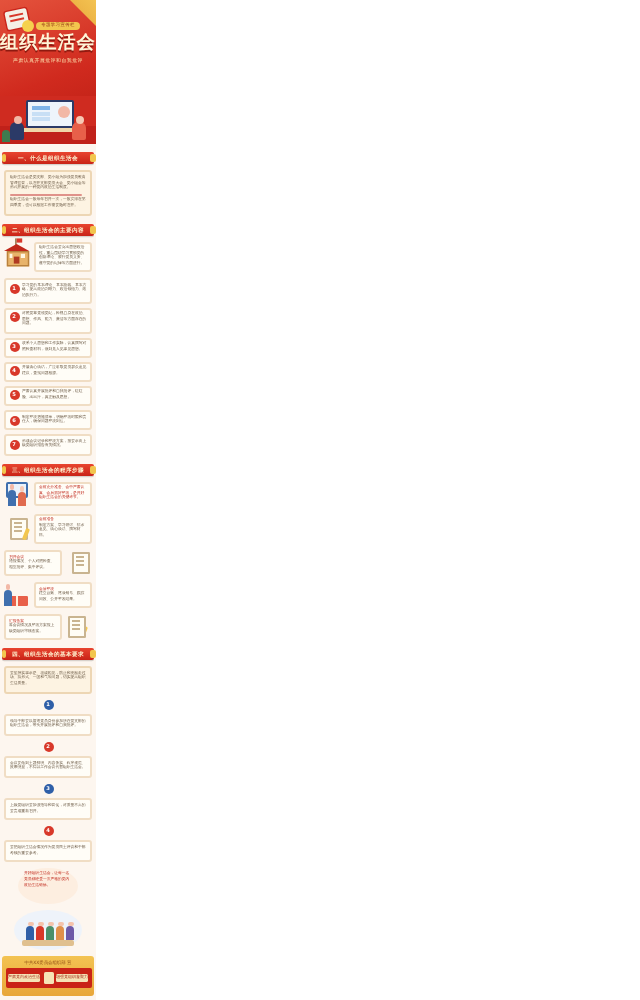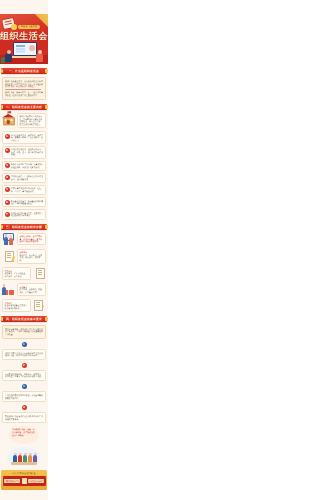--- a/index.html
+++ b/index.html
@@ -1,21 +1,21 @@
 <!DOCTYPE html>
 <html><head>
 <meta charset="utf-8">
 <style>
   html,body{margin:0;padding:0;background:#ffffff;}
   body{width:48px;height:500px;overflow:hidden;
        font-family:"DejaVu Sans","Liberation Sans",sans-serif;}
   .page{width:48px;height:500px;position:relative;background:#fdf6ef;overflow:hidden;}
 
   
-  .hero{position:relative;width:48px;height:50px;background:#d8382a;overflow:hidden;margin-top:14px;}
+  .hero{position:relative;width:48px;height:72px;background:#d8382a;overflow:hidden;}
   .hero-bg{position:absolute;inset:0;
     background:linear-gradient(160deg,#e4523c 0%,#d02a1e 55%,#b81d13 100%);}
   .hero-fold{position:absolute;top:0;right:0;width:13px;height:13px;
     background:linear-gradient(225deg,#f3c352 0%,#e8a63a 100%);
     clip-path:polygon(100% 0,0 0,100% 100%);}
   .hero-ribbon{position:absolute;left:3px;top:5px;width:11px;height:9px;
     background:#f4f0e6;border-radius:1px;transform:rotate(-12deg);
     box-shadow:0 0 0 0.7px #c9241a;}
   .hero-ribbon:after{content:"";position:absolute;left:1.5px;top:2px;
     width:7px;height:1.2px;background:#d8382a;box-shadow:0 2.4px 0 #d8382a;}

